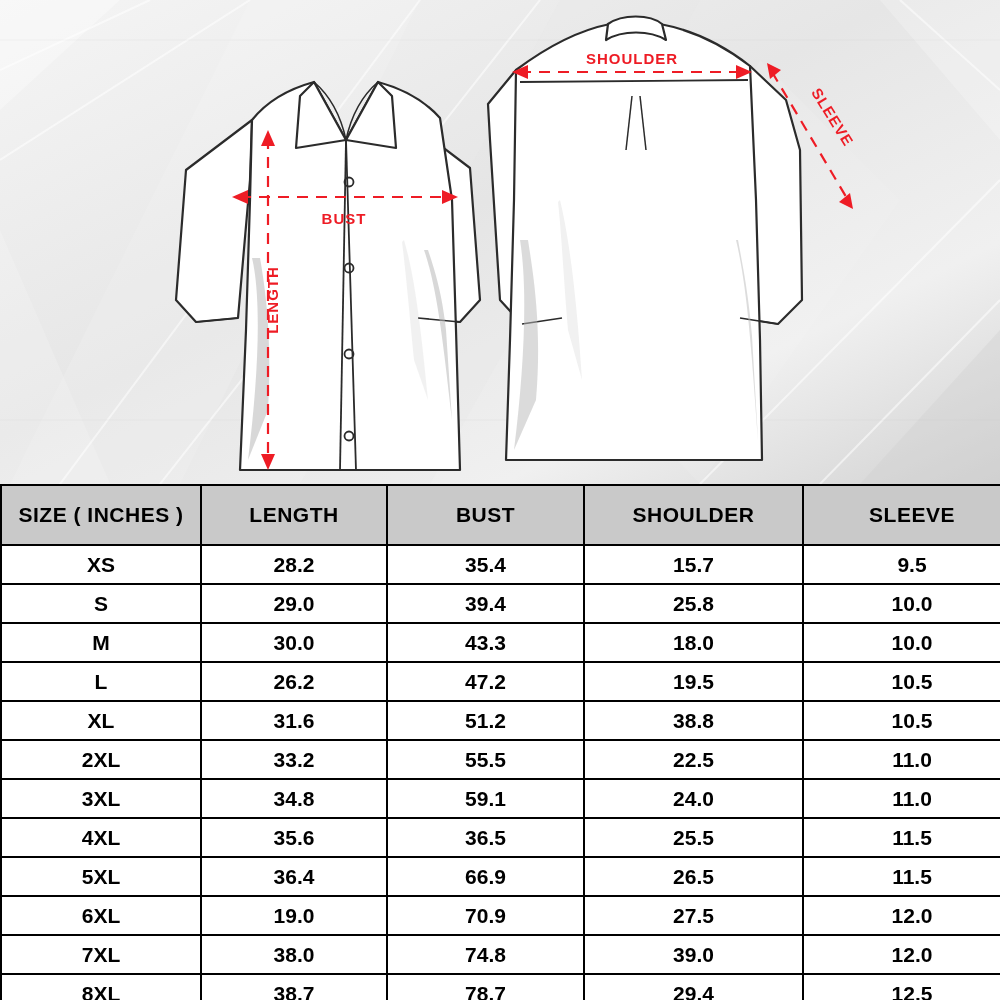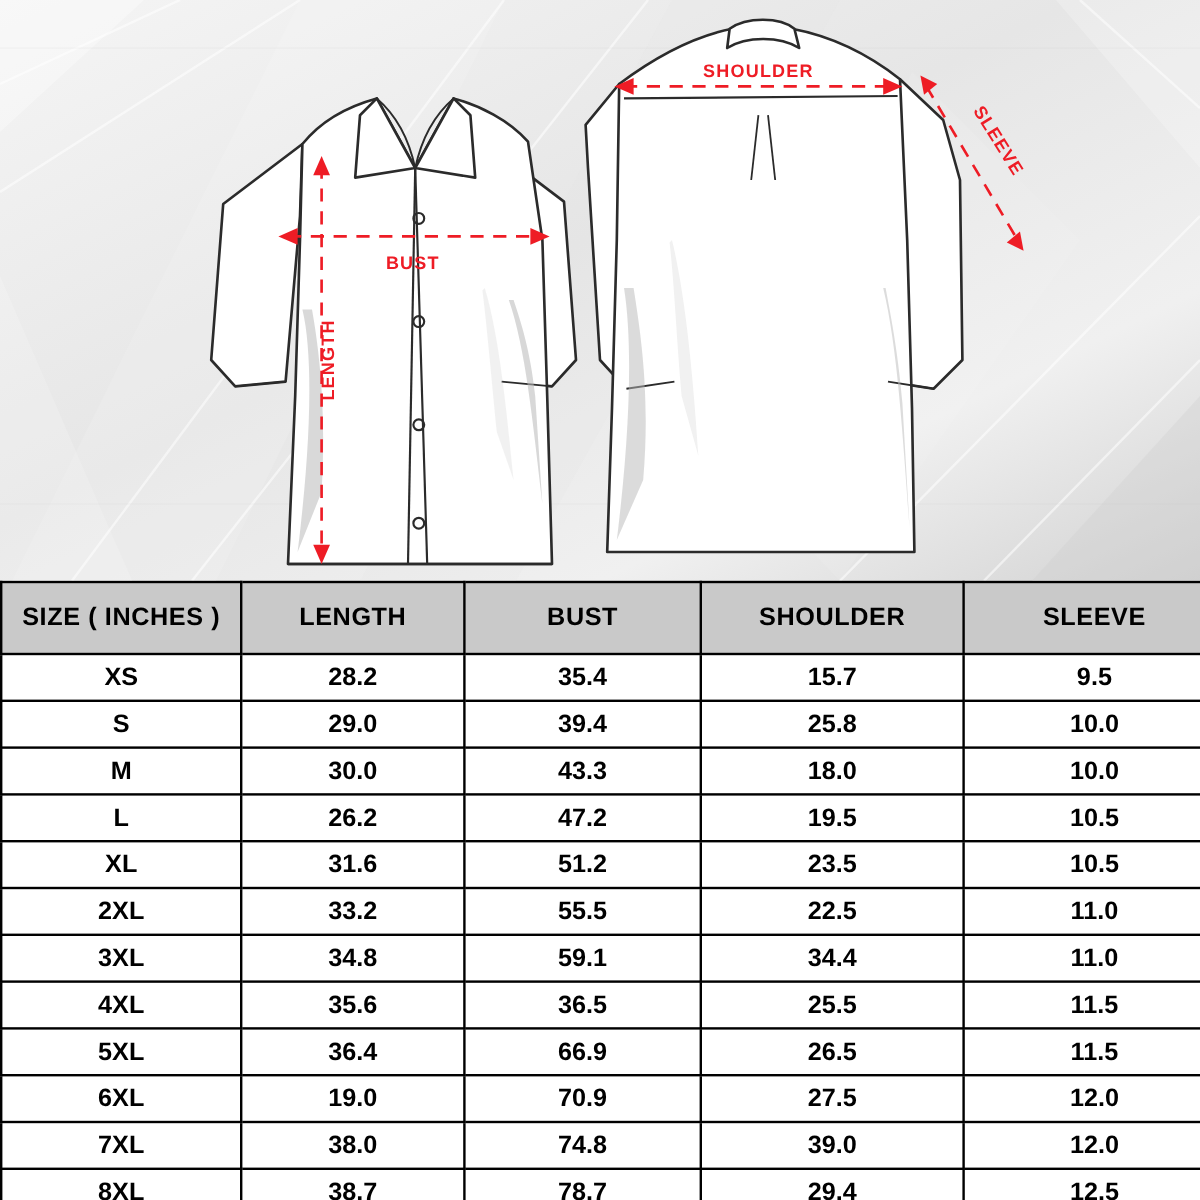--- a/index.html
+++ b/index.html
@@ -246,35 +246,35 @@
         <td>L</td>
         <td>26.2</td>
         <td>47.2</td>
         <td>19.5</td>
         <td>10.5</td>
       </tr>
       <tr>
         <td>XL</td>
         <td>31.6</td>
         <td>51.2</td>
-        <td>23.5</td>
+        <td>38.8</td>
         <td>10.5</td>
       </tr>
       <tr>
         <td>2XL</td>
         <td>33.2</td>
         <td>55.5</td>
         <td>22.5</td>
         <td>11.0</td>
       </tr>
       <tr>
         <td>3XL</td>
         <td>34.8</td>
         <td>59.1</td>
-        <td>34.4</td>
+        <td>24.0</td>
         <td>11.0</td>
       </tr>
       <tr>
         <td>4XL</td>
         <td>35.6</td>
         <td>36.5</td>
         <td>25.5</td>
         <td>11.5</td>
       </tr>
       <tr>

